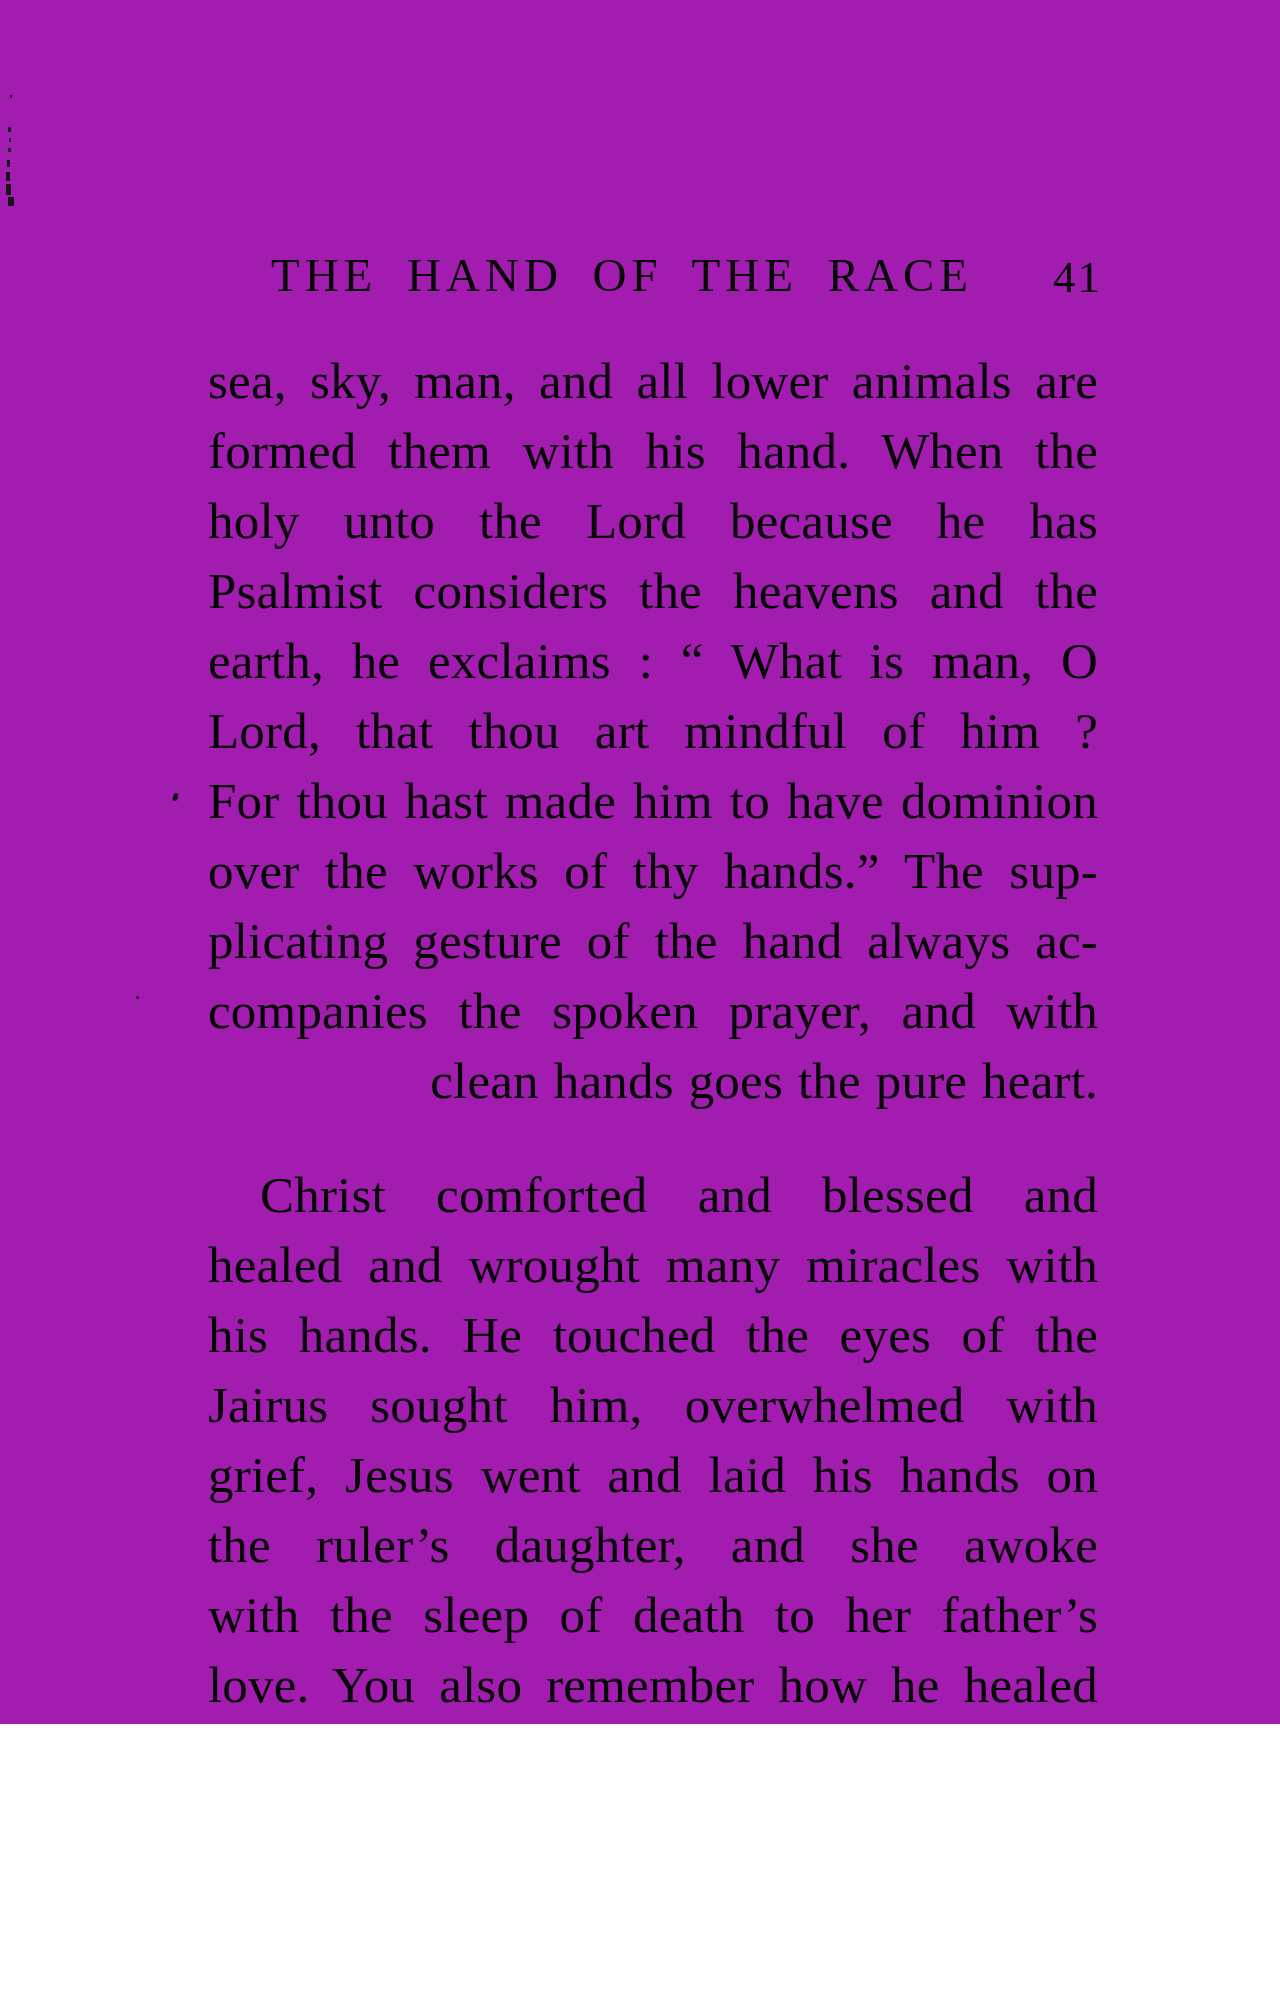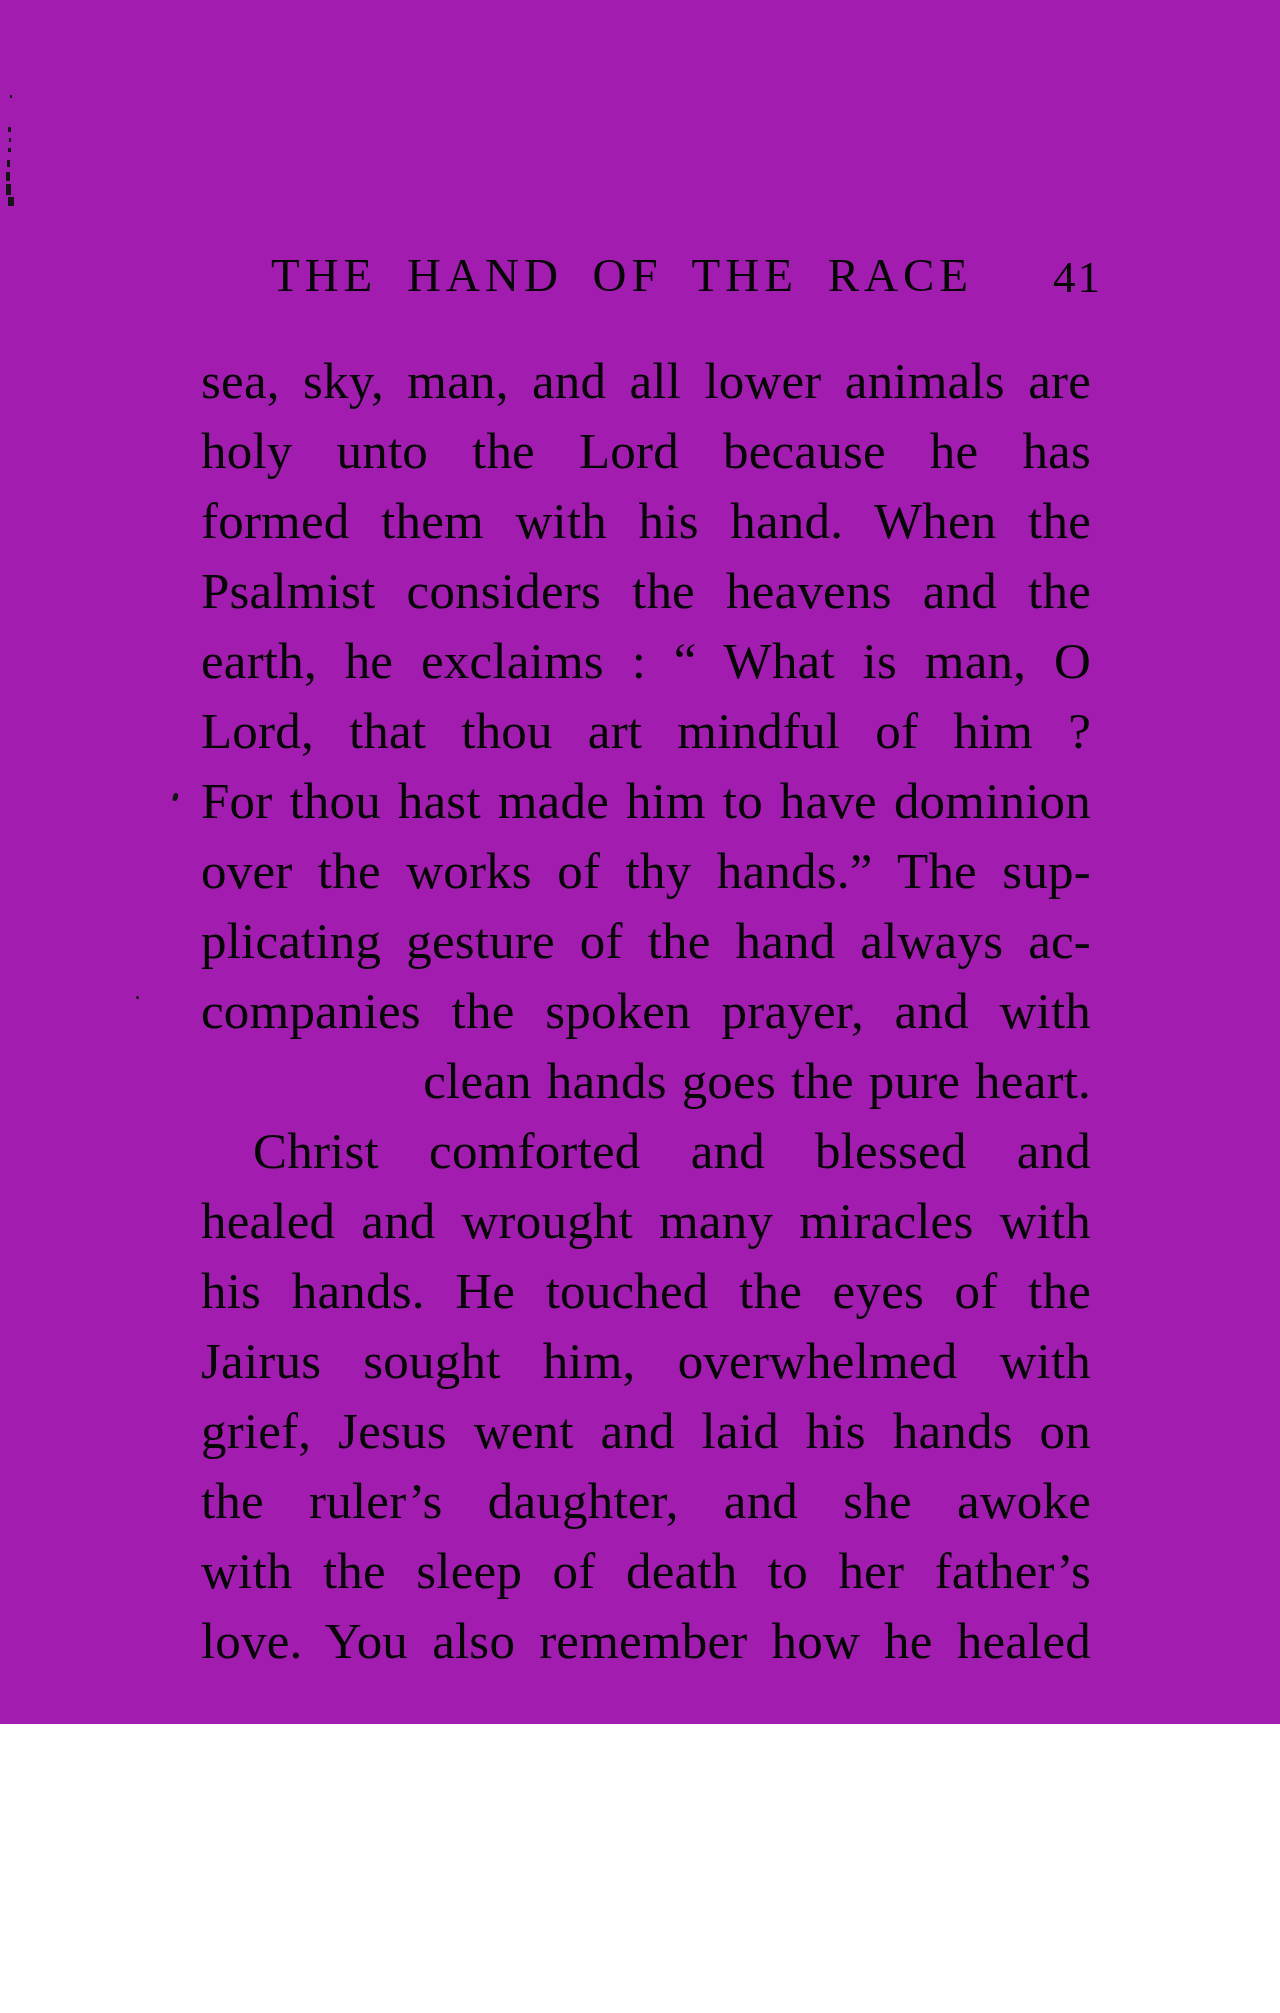--- a/index.html
+++ b/index.html
@@ -33,57 +33,57 @@
     position: absolute;
     right: 0;
     top: 3px;
     font-size: 45px;
     line-height: 1;
     letter-spacing: 2px;
     margin-left: 16px;
   }
   .text-block {
     position: absolute;
-    left: 201px;
+    left: 208px;
     top: 346px;
     width: 890px;
     font-size: 51px;
     line-height: 70px;
     letter-spacing: 0.2px;
     word-spacing: 2px;
   }
   .line { text-align: right; }
   .line.justify {
     text-align: justify;
     text-align-last: justify;
     text-justify: inter-word;
   }
-  .line.indent { text-indent: 52px; }
+  .line.indent { text-indent: 52px; margin-top: 44px; }
   .speck {
     position: absolute;
     background: #151515;
   }
   .round { border-radius: 50%; }
   .tick  { border-radius: 45% 55% 60% 20%; transform: rotate(12deg); }
 </style>
 </head>
 <body>
 
 <div class="page">
 
   <div class="running-head">
     <div class="head-title">THE HAND OF THE RACE</div>
     <div class="folio">41</div>
   </div>
 
   <div class="text-block">
       <div class="paragraph">
         <div class="line justify">sea, sky, man, and all lower animals are</div>
+        <div class="line justify">formed them with his hand. When the</div>
         <div class="line justify">holy unto the Lord because he has</div>
-        <div class="line justify">formed them with his hand. When the</div>
         <div class="line justify">Psalmist considers the heavens and the</div>
         <div class="line justify">earth, he exclaims : “ What is man, O</div>
         <div class="line justify">Lord, that thou art mindful of him ?</div>
         <div class="line justify">For thou hast made him to have dominion</div>
         <div class="line justify">over the works of thy hands.” The sup-</div>
         <div class="line justify">plicating gesture of the hand always ac-</div>
         <div class="line justify">companies the spoken prayer, and with</div>
         <div class="line">clean hands goes the pure heart.</div>
       </div>
       <div class="paragraph">

